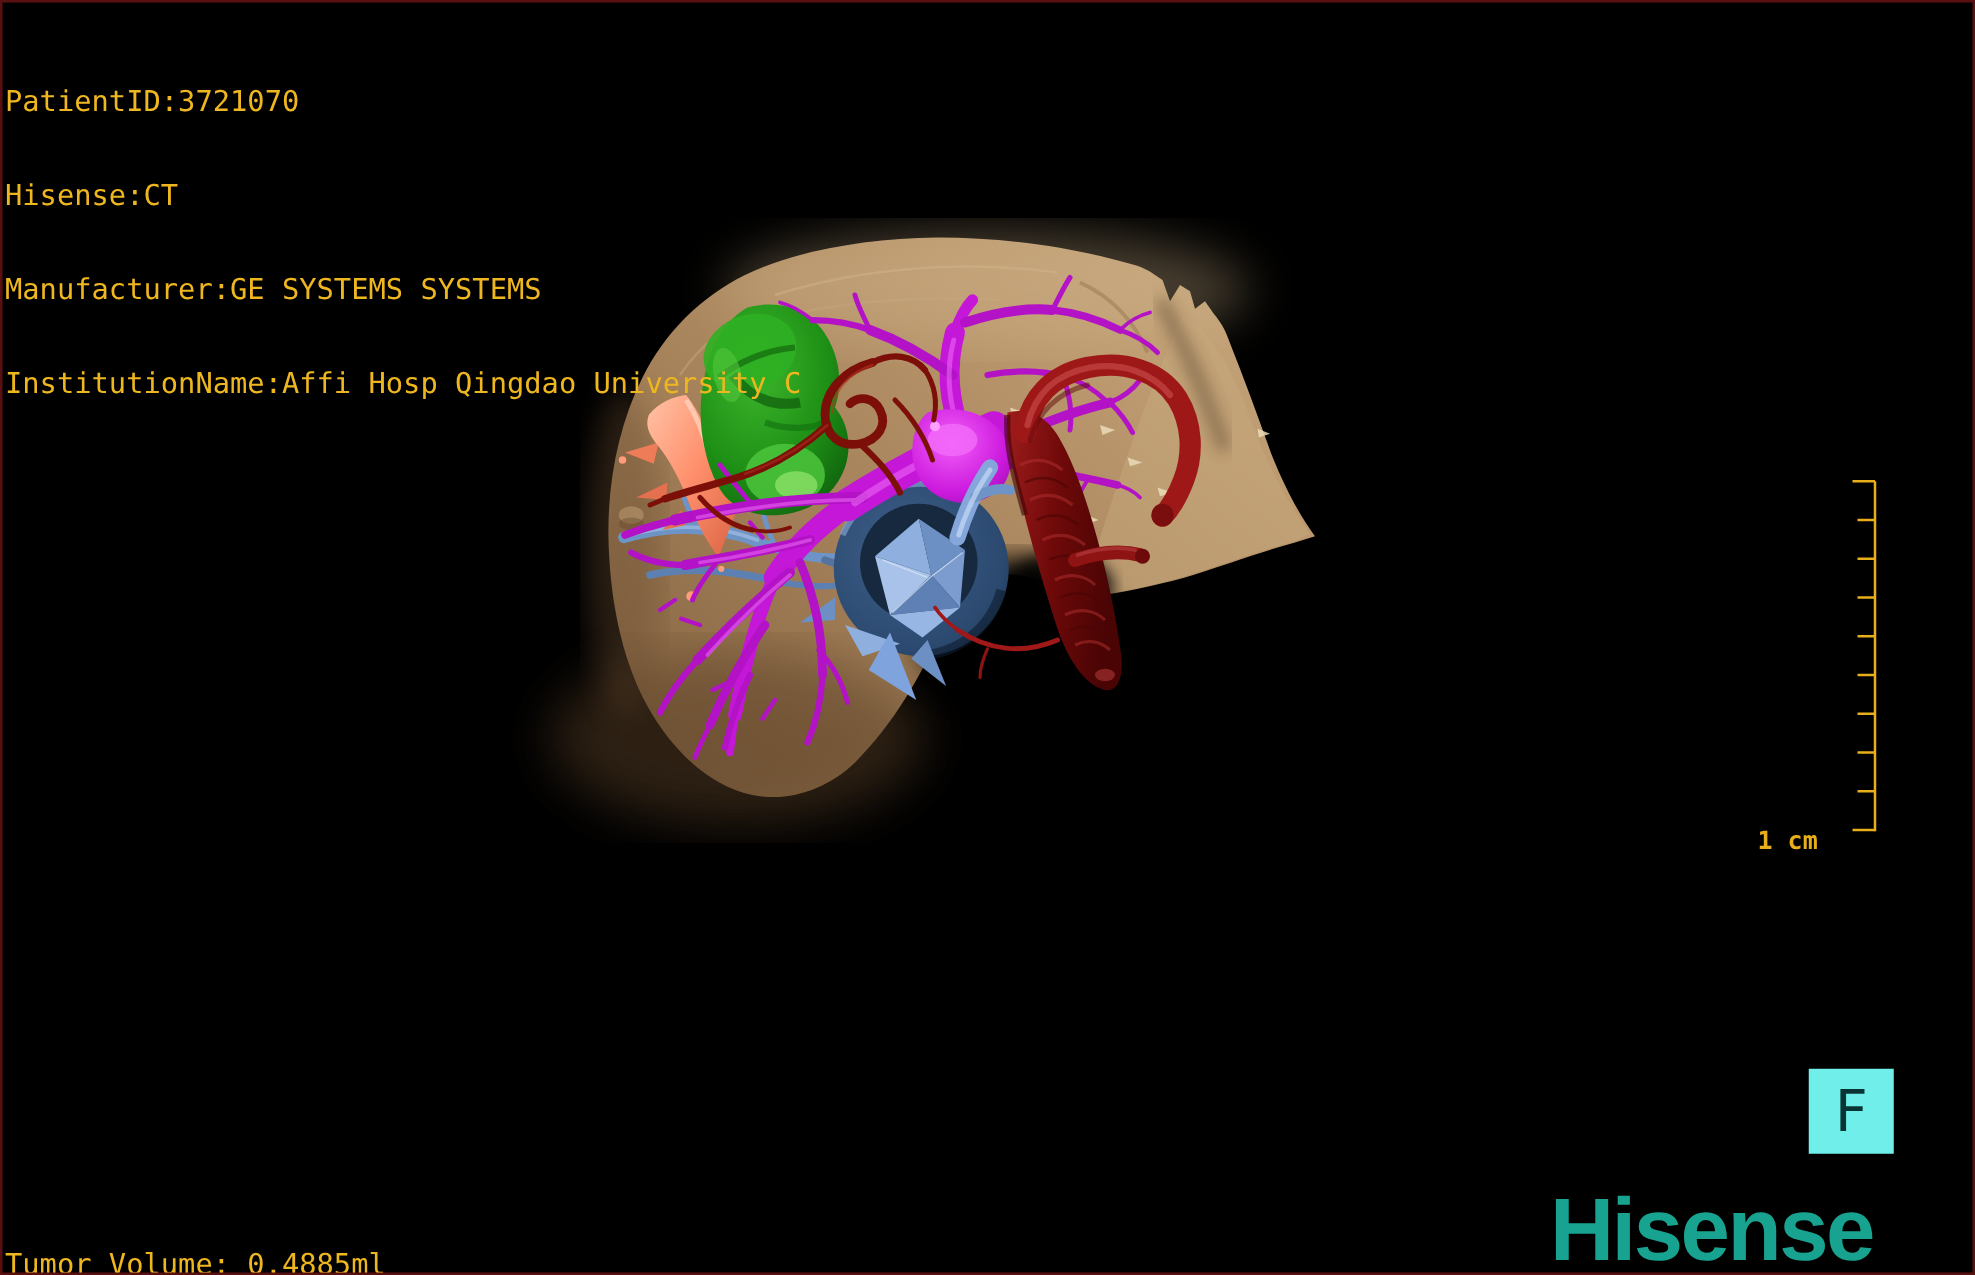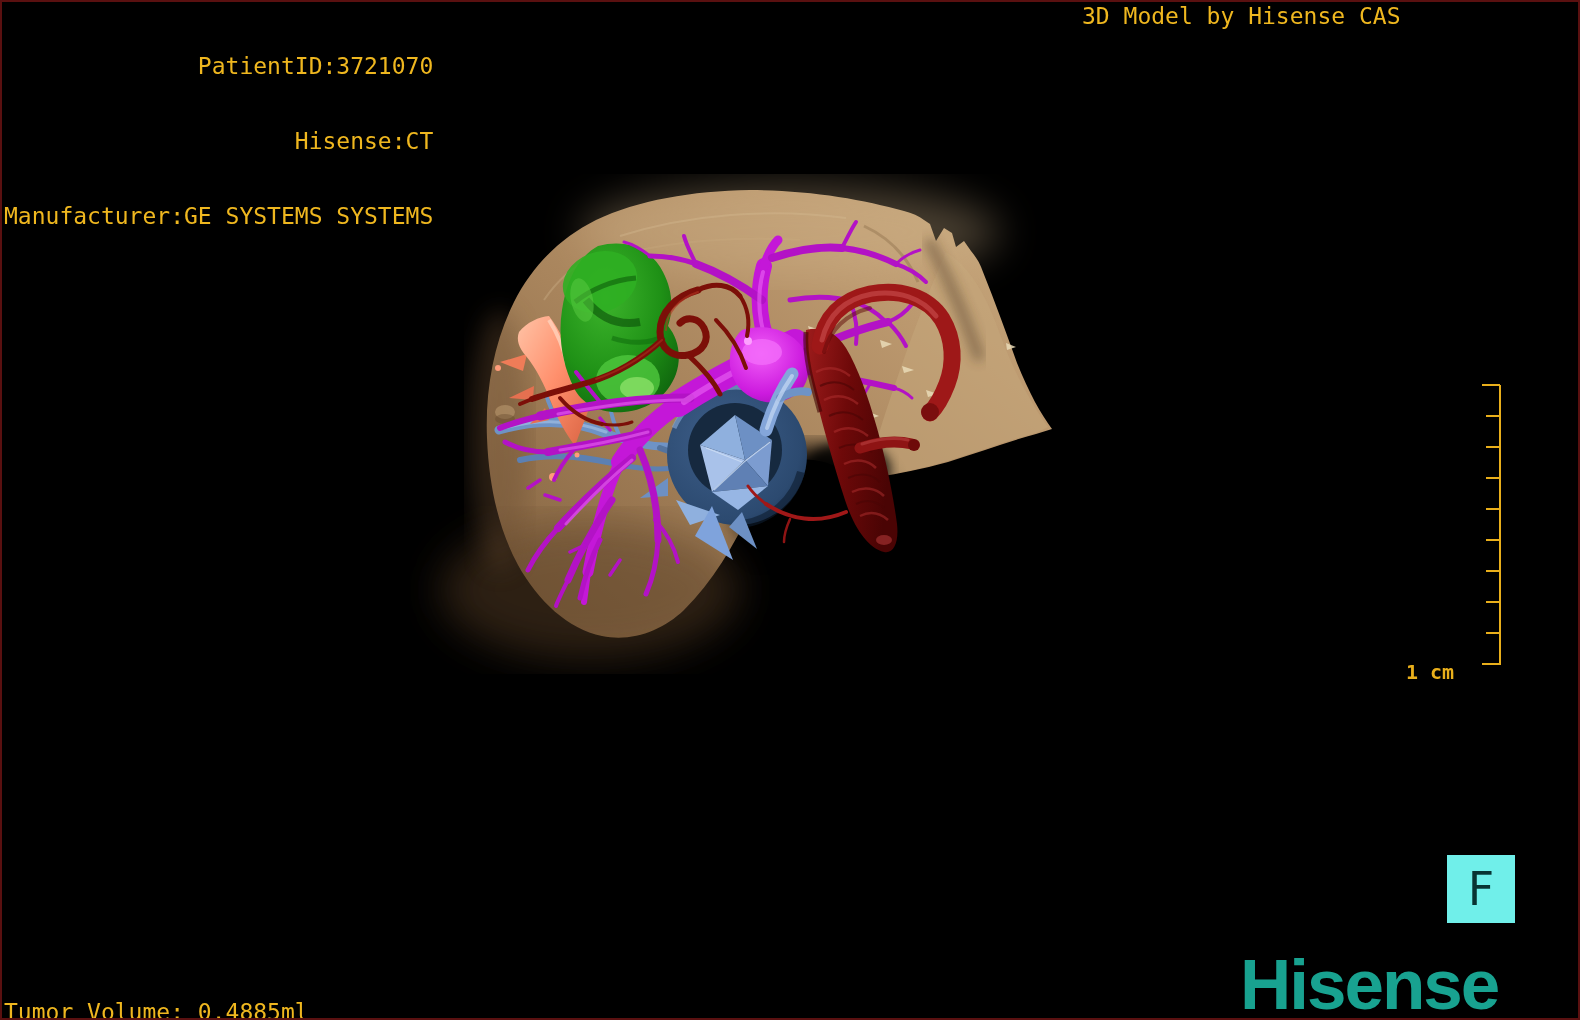--- a/index.html
+++ b/index.html
@@ -1,20 +1,20 @@
 <!DOCTYPE html>
 <html style="--background: #000000; --border: #5a1010; --overlay-text: #efb71f; --scale-bar: #e9af1b; --marker-bg: #70efea; --marker-text: #083433; --brand: #18a290; --liver: #b3906a; --portal-vein: #c417d8; --hepatic-artery: #8e1414; --vena-cava: #7a0e0e; --green-mass: #1f9b16; --salmon-structure: #ff9273; --vein-blue: #7fa3dc; --ring-blue: #2c4a70;"><head>
 <meta charset="utf-8">
 <style>
   html,body{margin:0;padding:0;background:#000;}
   #screen{position:relative;width:1580px;height:1020px;background:#000;overflow:hidden;
           font-family:"DejaVu Sans Mono","Liberation Mono",monospace;}
   #frame{position:absolute;inset:0;border:2px solid var(--border,#5a1010);pointer-events:none;z-index:50;}
   .ovl{position:absolute;color:var(--overlay-text,#efb71f);font-size:23px;line-height:25px;white-space:pre;z-index:20;}
-  #patient-info{left:4px;top:4px;text-align:right;}
+  #patient-info{left:4px;top:20px;}
   #watermark{left:1082px;top:4px;}
   #measurements{left:4px;top:950px;}
   #scale-label{left:1406px;top:660px;font-size:20px;font-weight:bold;color:var(--scale-bar,#e9af1b);z-index:20;position:absolute;}
   #marker-f{position:absolute;left:1447px;top:855px;width:68px;height:68px;background:var(--marker-bg,#70efea);
             display:flex;align-items:center;justify-content:center;color:var(--marker-text,#083433);
             font-family:"DejaVu Sans","Liberation Sans",sans-serif;font-size:46px;font-weight:500;z-index:20;}
   #brand-logo{position:absolute;left:1240px;top:944px;color:var(--brand,#18a290);
               font-family:"Liberation Sans","DejaVu Sans",sans-serif;font-weight:bold;font-size:71px;
               letter-spacing:-2px;z-index:20;}
   #viewport{position:absolute;inset:0;z-index:5;}
@@ -282,23 +282,23 @@
       <line x1="1486" y1="633" x2="1500" y2="633"></line>
       <line x1="1482" y1="664" x2="1500" y2="664"></line>
     </g>
   </svg>
   </div>
 
   <div id="patient-info" class="ovl">
     <div>PatientID:3721070</div>
     <div>Hisense:CT</div>
     <div>Manufacturer:GE SYSTEMS SYSTEMS</div>
+    <div>InstitutionName:Affi Hosp Qingdao University C</div>
   </div>
 
-  <div id="watermark" class="ovl">3D Model by Hisense CAS</div>
 
   <div id="measurements" class="ovl">
     <div>Tumor Volume: 0.4885ml</div>
     
   </div>
 
   <div id="scale-label">1 cm</div>
 
   <div id="marker-f">F</div>
 

